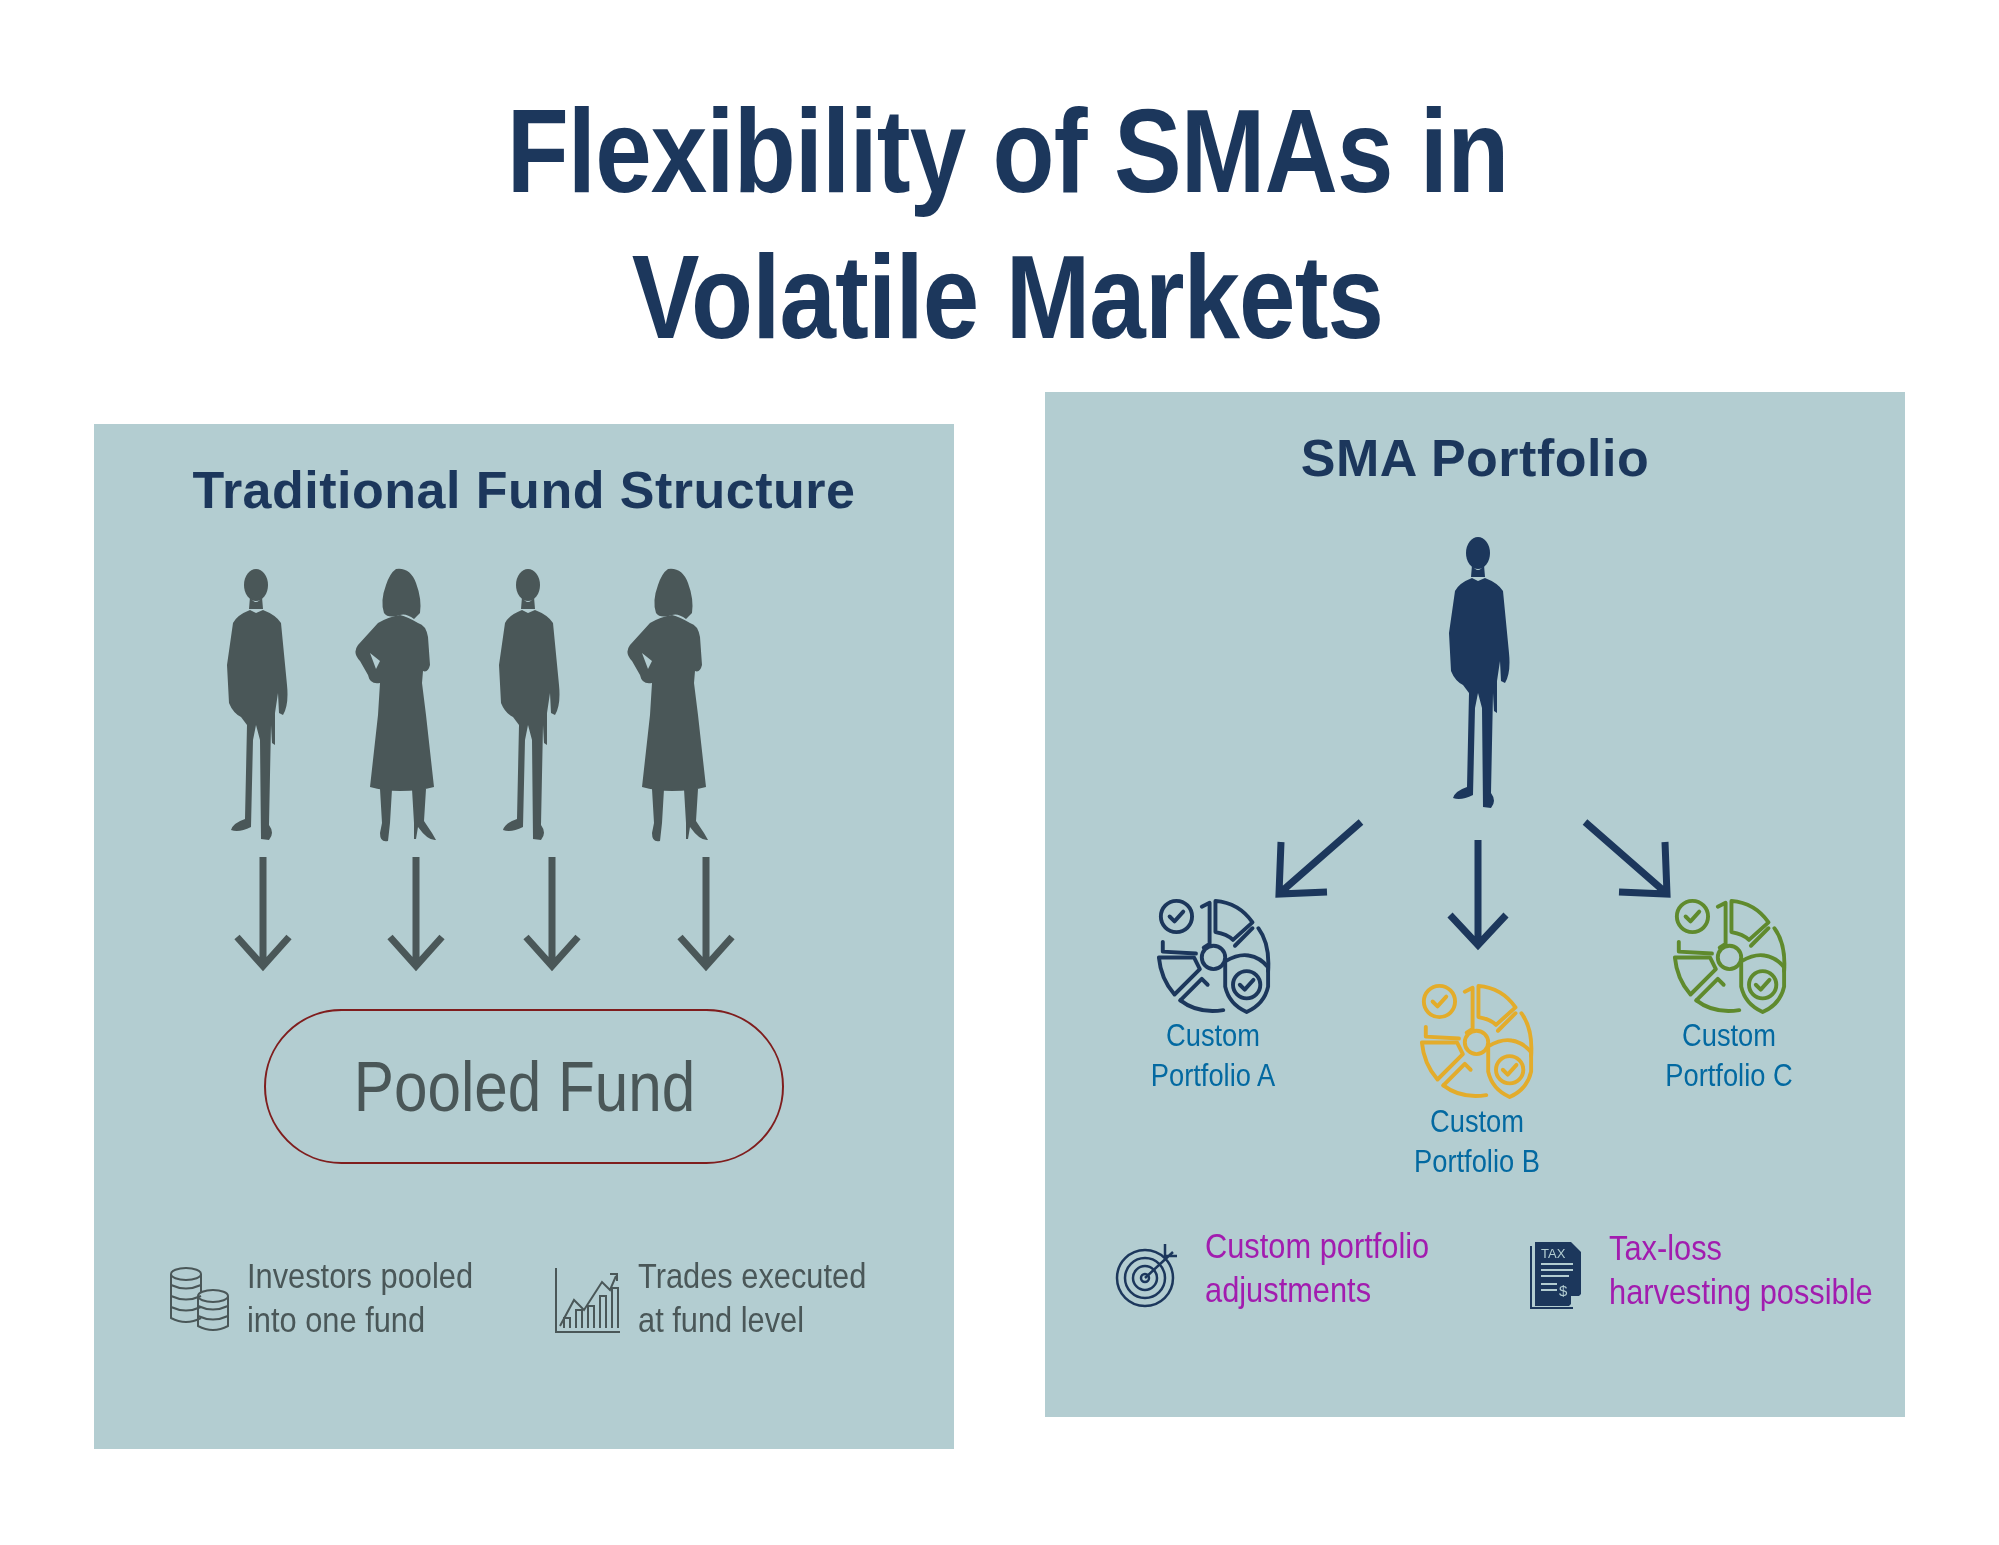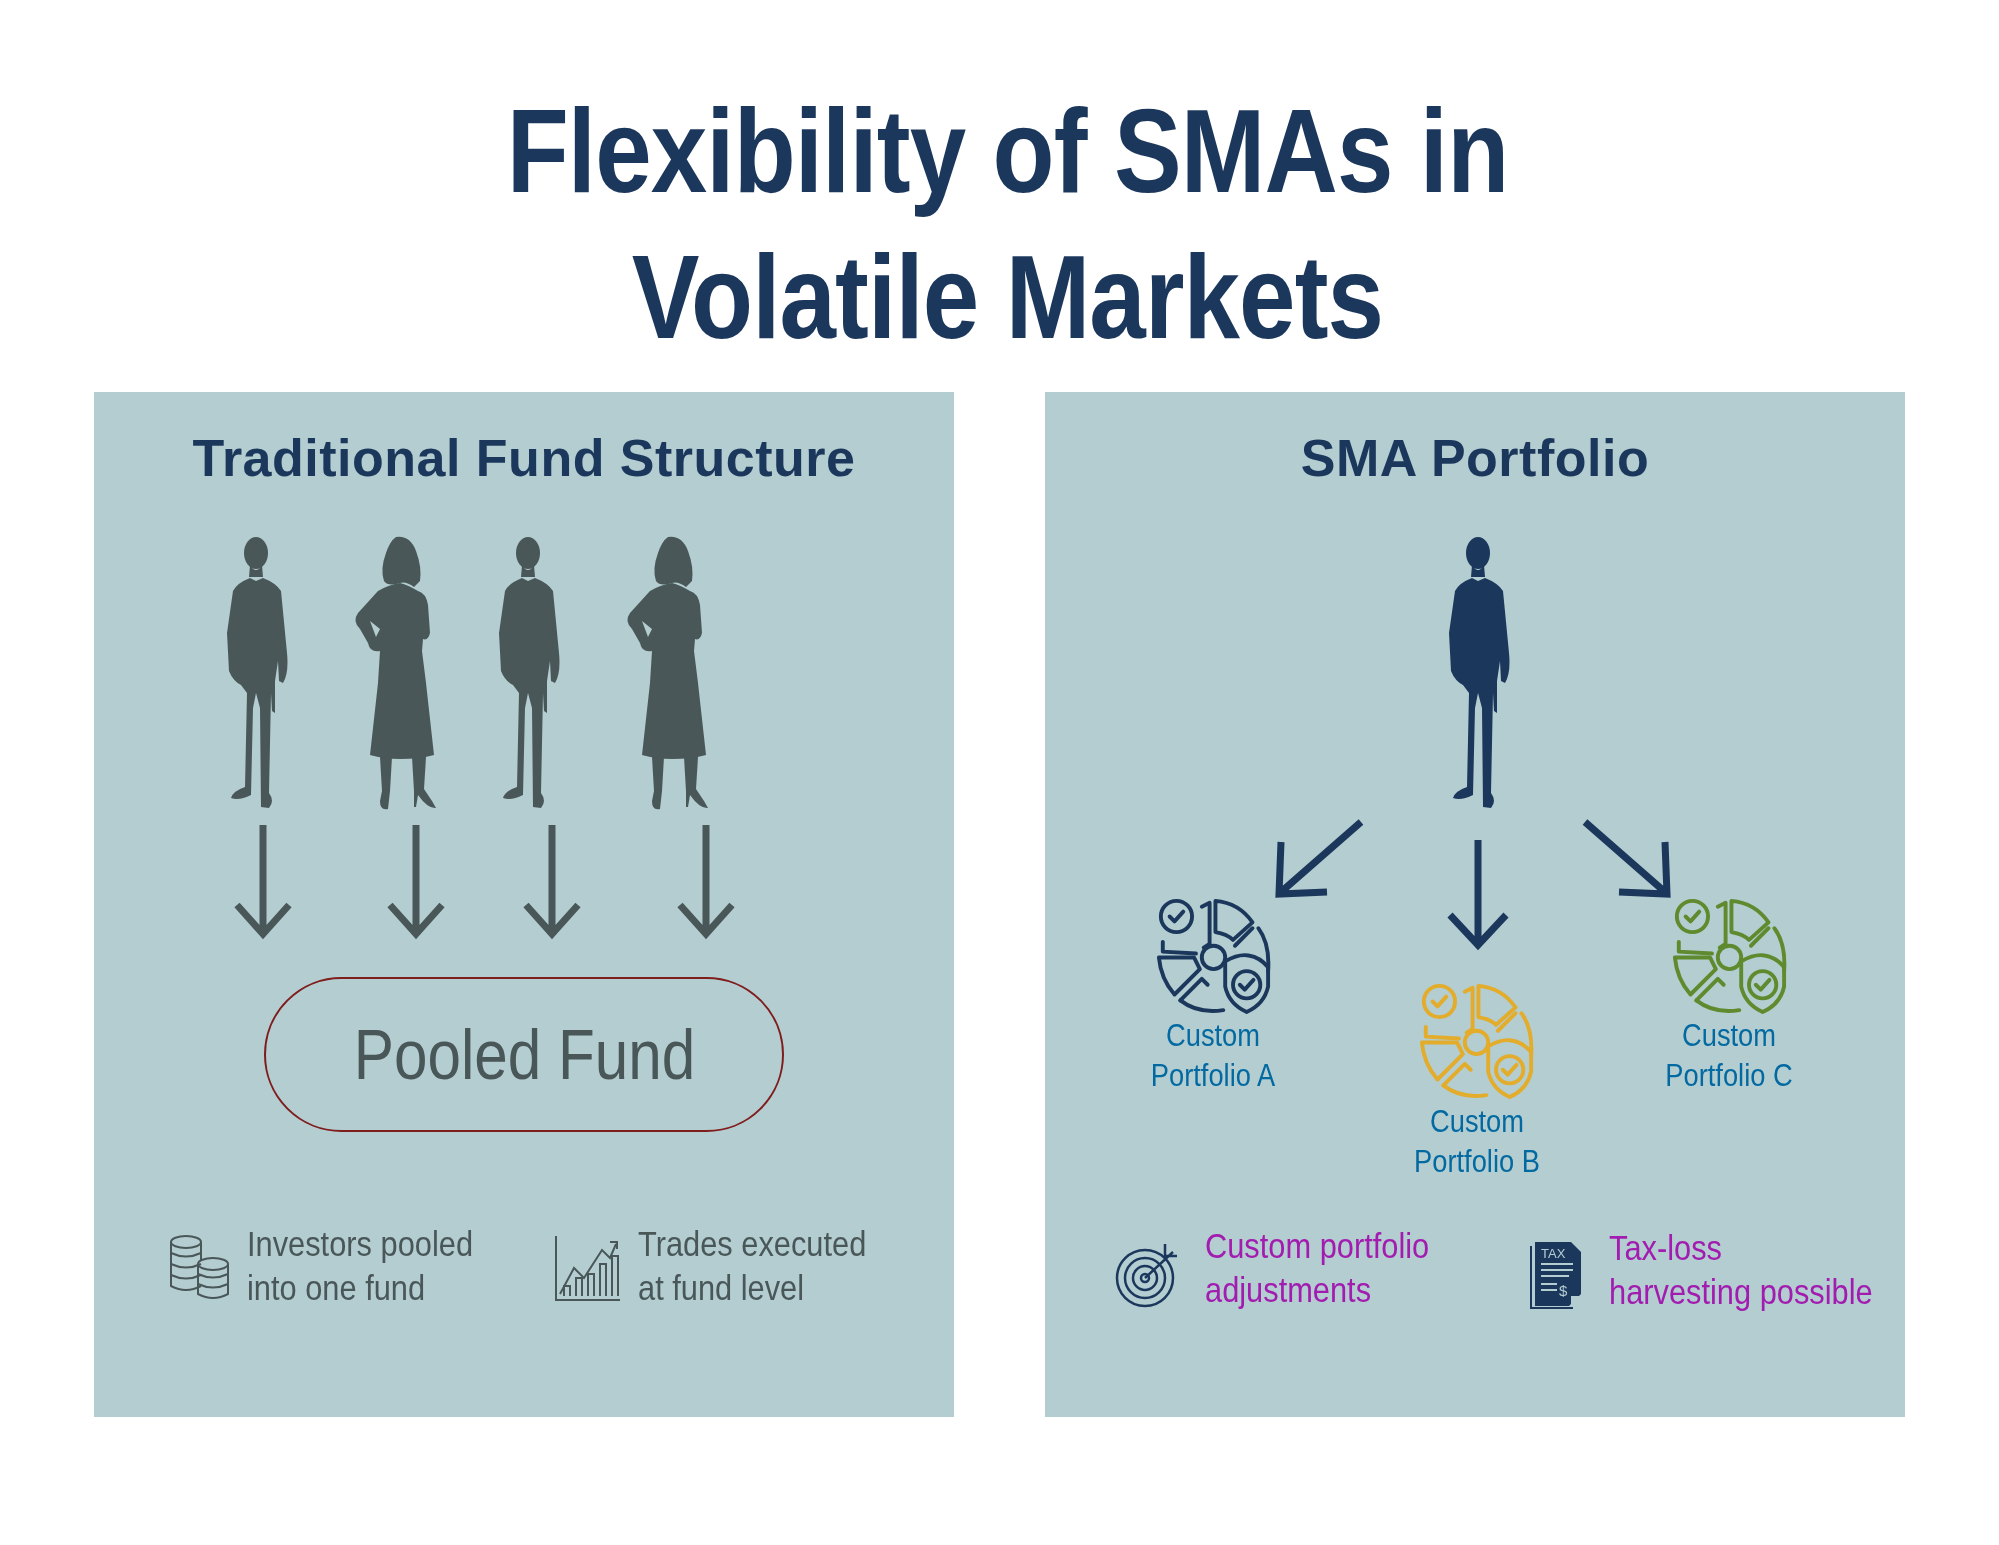--- a/index.html
+++ b/index.html
@@ -7,21 +7,21 @@
   body { position: relative; font-family: "Liberation Sans", "DejaVu Sans", sans-serif; color: #1c375c; }
 
   .title {
     position: absolute; left: 0; top: 78px; width: 1999px;
     text-align: center; color: #1c375c; font-weight: bold;
     font-size: 118px; line-height: 146px; letter-spacing: -1px; padding-left: 16px;
   }
   .title .line { display: block; transform: scaleX(0.86); transform-origin: center; }
 
   .panel { position: absolute; top: 392px; height: 1025px; background: #b3cdd1; }
-  .panel-left { left: 94px; width: 860px; }
+  .panel-left { left: 94px; width: 860px; margin-top: 32px; }
   .panel-right { left: 1045px; width: 860px; }
 
   .panel-heading {
     position: absolute; left: 0; width: 100%; top: 36px; text-align: center;
     font-size: 52px; font-weight: bold; color: #1c375c; letter-spacing: 0.5px;
   }
 
   .abs { position: absolute; }
   svg { display: block; overflow: visible; }
 

